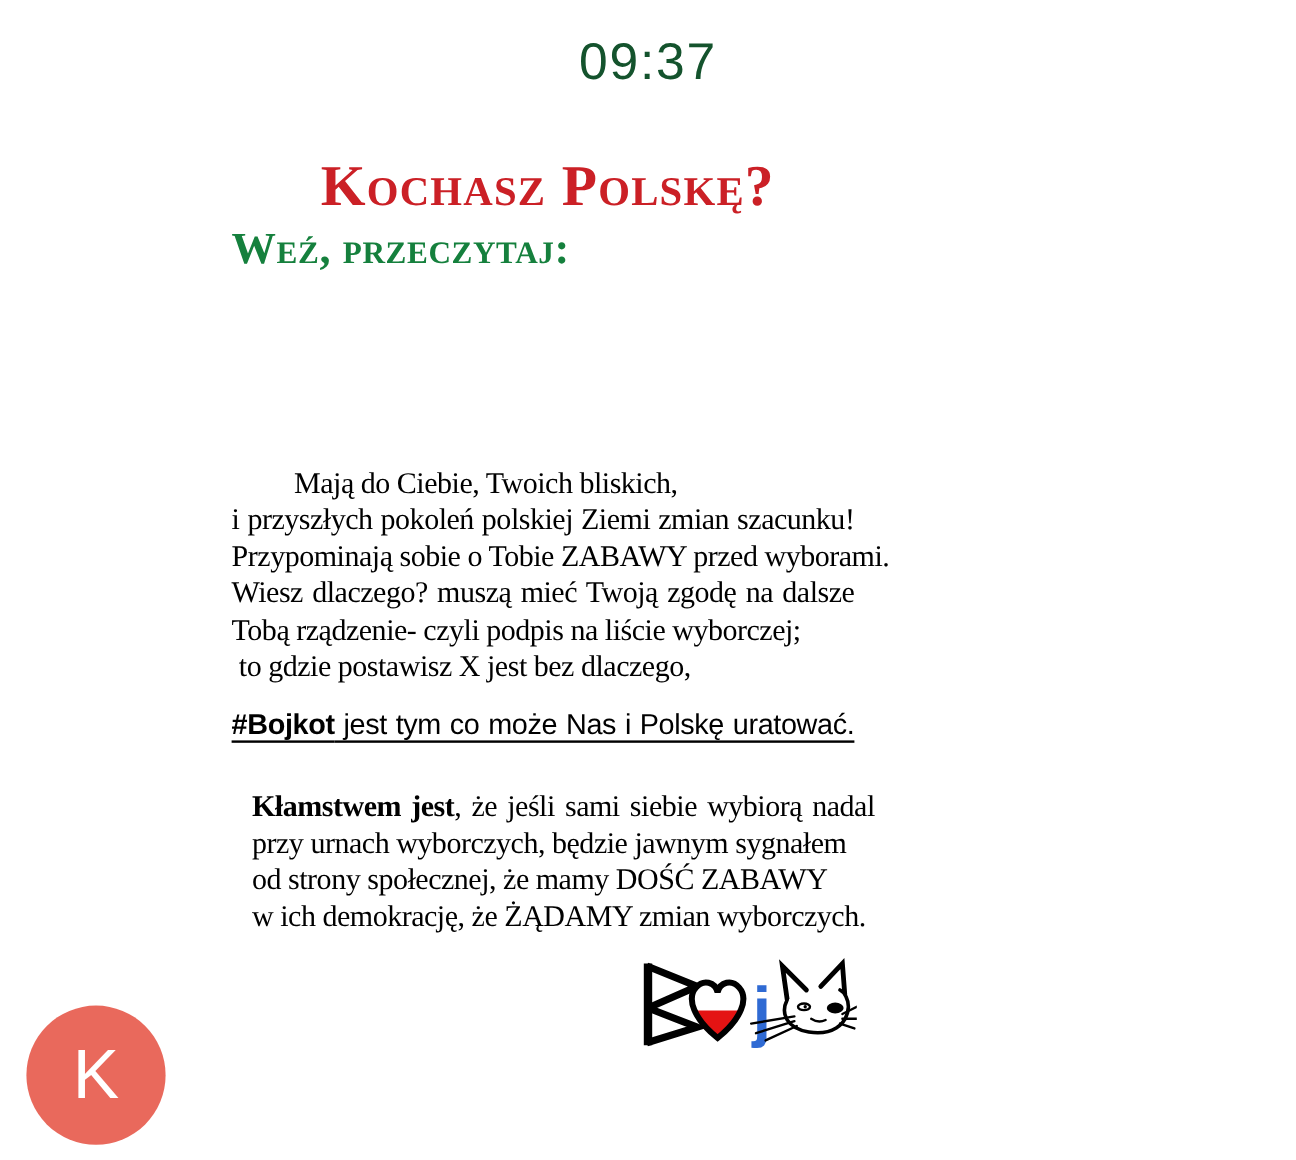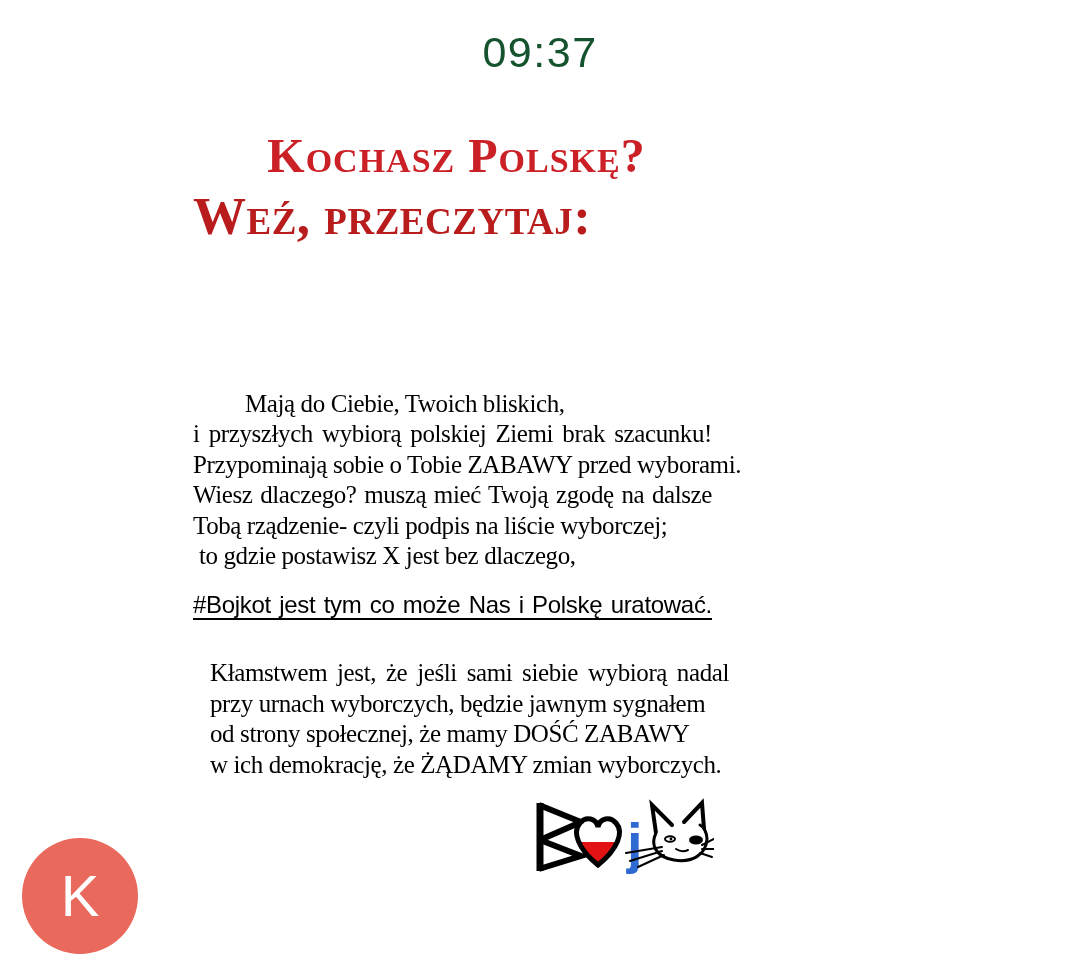--- a/index.html
+++ b/index.html
@@ -46,23 +46,23 @@
     color: #cb2026;
     white-space: nowrap;
   }
   .subtitle {
     position: absolute;
     top: 186px; left: 0; width: 100%;
     margin: 0;
     text-align: left;
     font-variant: small-caps;
     font-weight: 700;
-    font-size: 53px;
+    font-size: 37px;
     letter-spacing: 0.5px;
-    color: #b91c1c;
+    color: #15803d;
     white-space: nowrap;
   }
 
   .grievances {
     position: absolute;
     top: 257px; left: 0; width: 100%;
   }
   .grievance {
     font-weight: 700;
     font-style: italic;
@@ -78,21 +78,21 @@
   .doc-line {
     font-size: 25px;
     letter-spacing: -0.4px;
     white-space: nowrap;
   }
   .para1 .doc-line { line-height: 30.4px; }
   .para2 .doc-line { line-height: 30.7px; }
   .just { text-align: justify; text-align-last: justify; }
   .indent { padding-left: 52px; }
   .indent-sm { padding-left: 6px; }
-  .b { font-weight: 400; }
+  .b { font-weight: 700; }
 
   .bojkot {
     position: absolute;
     top: 590px; left: 0; width: 100%;
     font-family: "Liberation Sans", sans-serif;
     font-size: 24px;
     line-height: 30px;
     letter-spacing: -0.3px;
     white-space: nowrap;
     text-align: justify;
@@ -143,21 +143,21 @@
   <div class="clock">09:37</div>
 
   <div class="doc">
 
     <h1 class="title">Kochasz Polskę?</h1>
     <h2 class="subtitle">Weź, przeczytaj:</h2>
 
 
     <div class="para para1">
       <div class="doc-line indent">Mają do Ciebie, Twoich bliskich,</div>
-      <div class="doc-line just">i przyszłych wybiorą polskiej Ziemi brak szacunku!</div>
+      <div class="doc-line just">i przyszłych pokoleń polskiej Ziemi zmian szacunku!</div>
       <div class="doc-line just">Przypominają sobie o Tobie ZABAWY przed wyborami.</div>
       <div class="doc-line just">Wiesz dlaczego? muszą mieć Twoją zgodę na dalsze</div>
       <div class="doc-line">Tobą rządzenie- czyli podpis na liście wyborczej;</div>
       <div class="doc-line indent-sm">to gdzie postawisz X jest bez dlaczego,</div>
     </div>
 
     <div class="bojkot"><span class="b">#Bojkot</span><span> jest tym co może Nas i Polskę uratować.</span></div>
 
     <div class="para para2">
       <div class="doc-line just"><span class="b">Kłamstwem jest</span><span>, że jeśli sami siebie wybiorą nadal</span></div>

